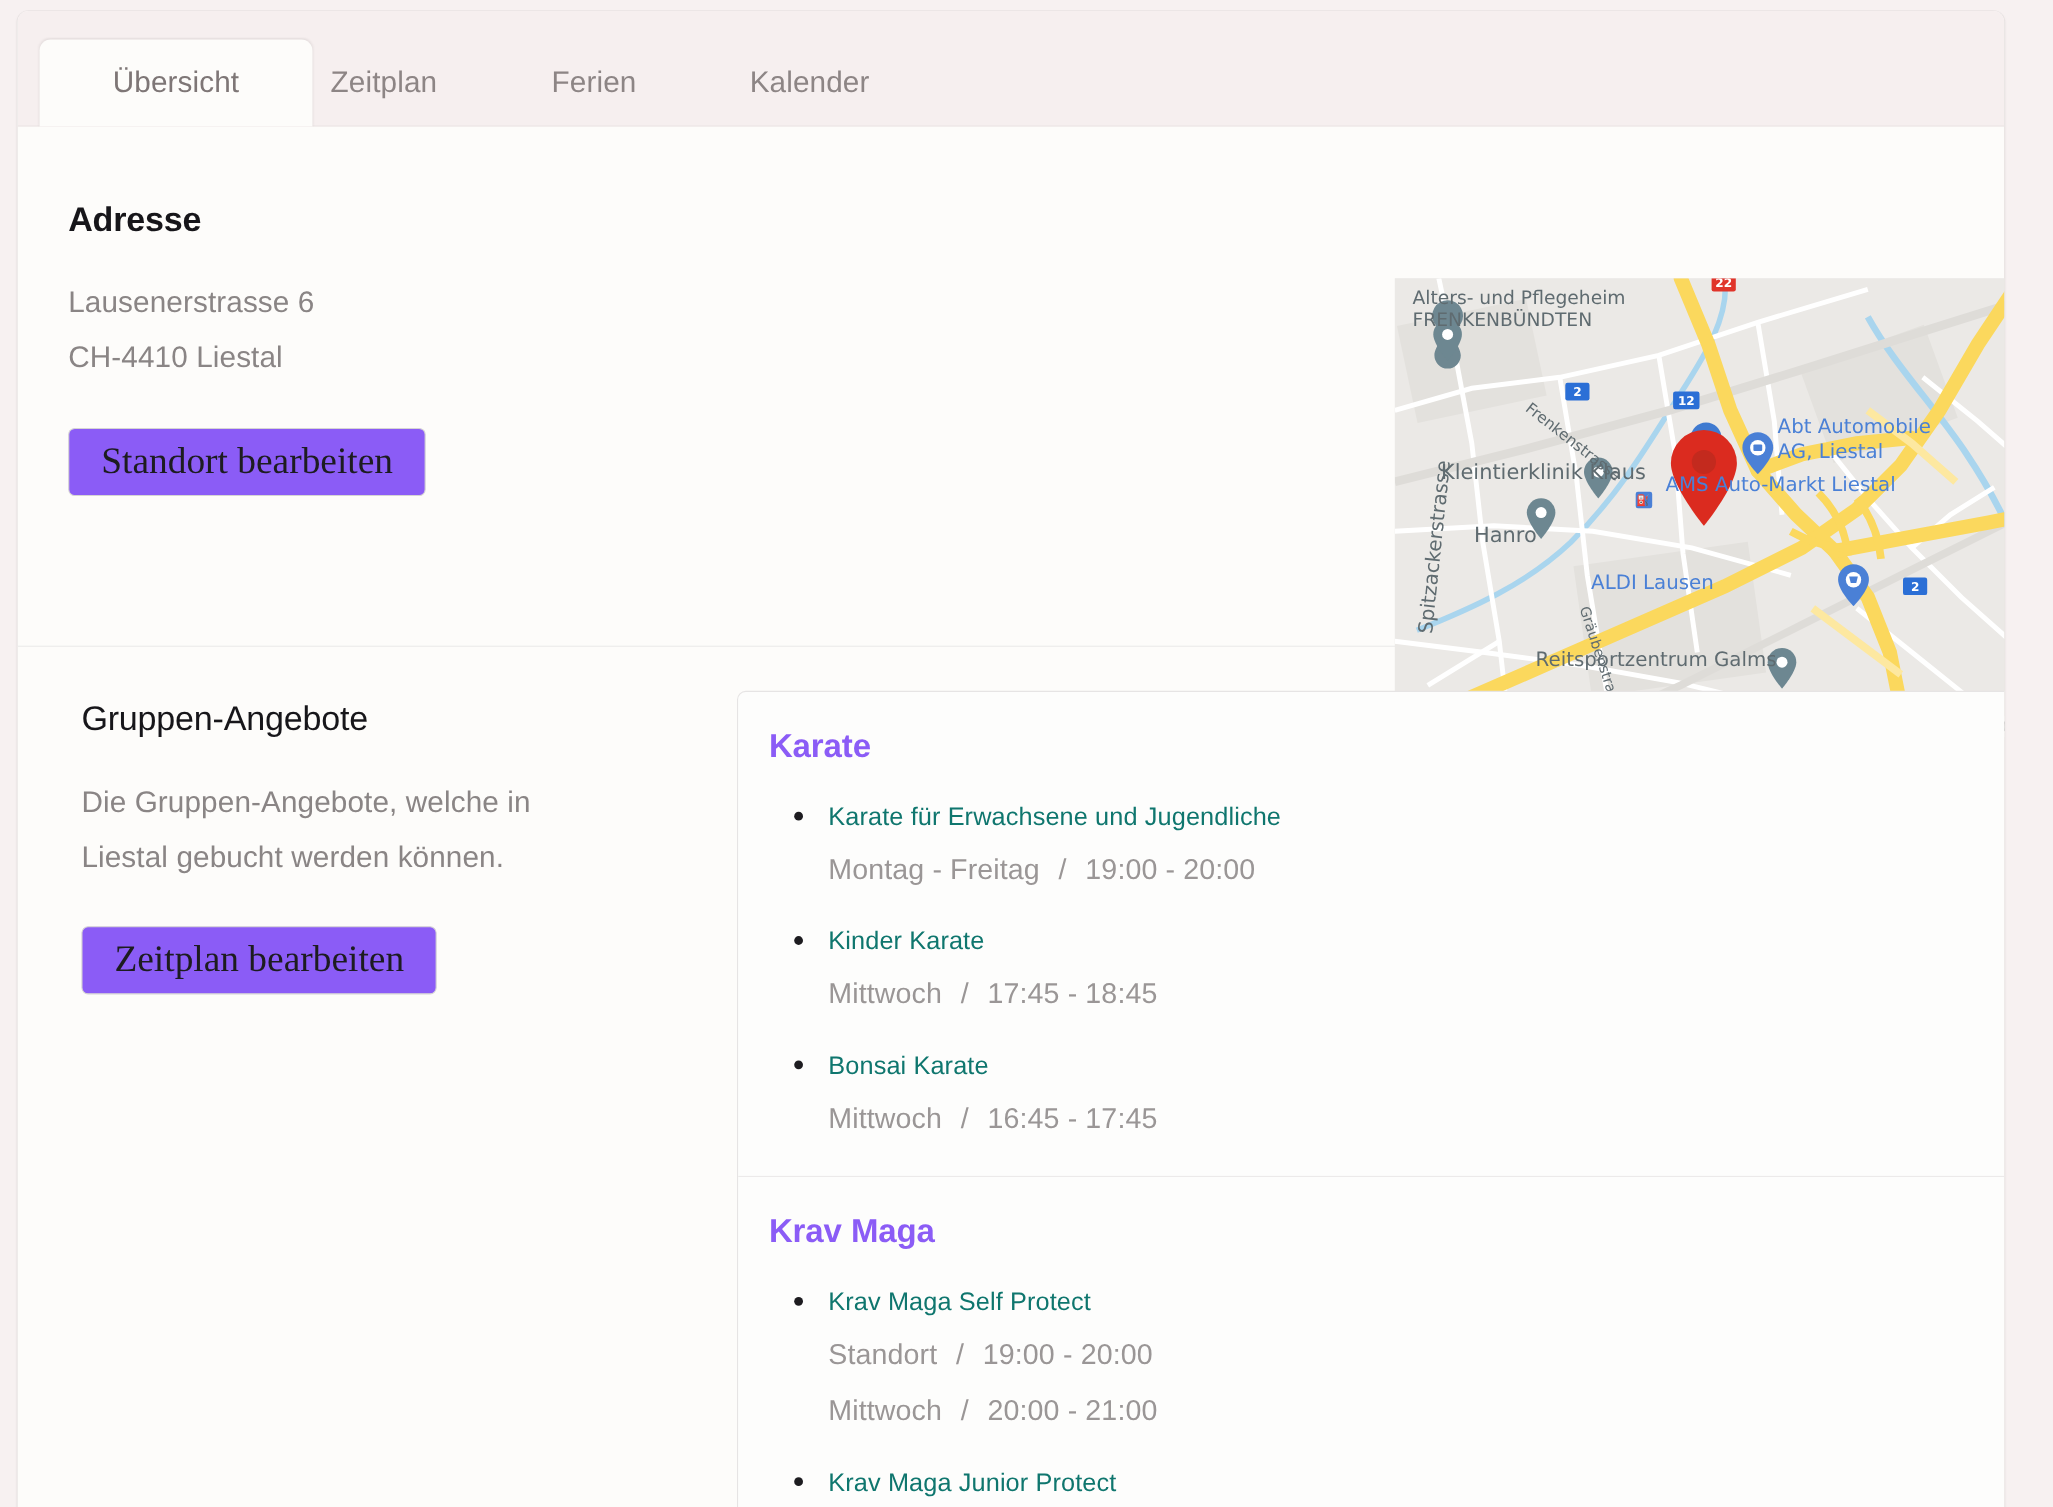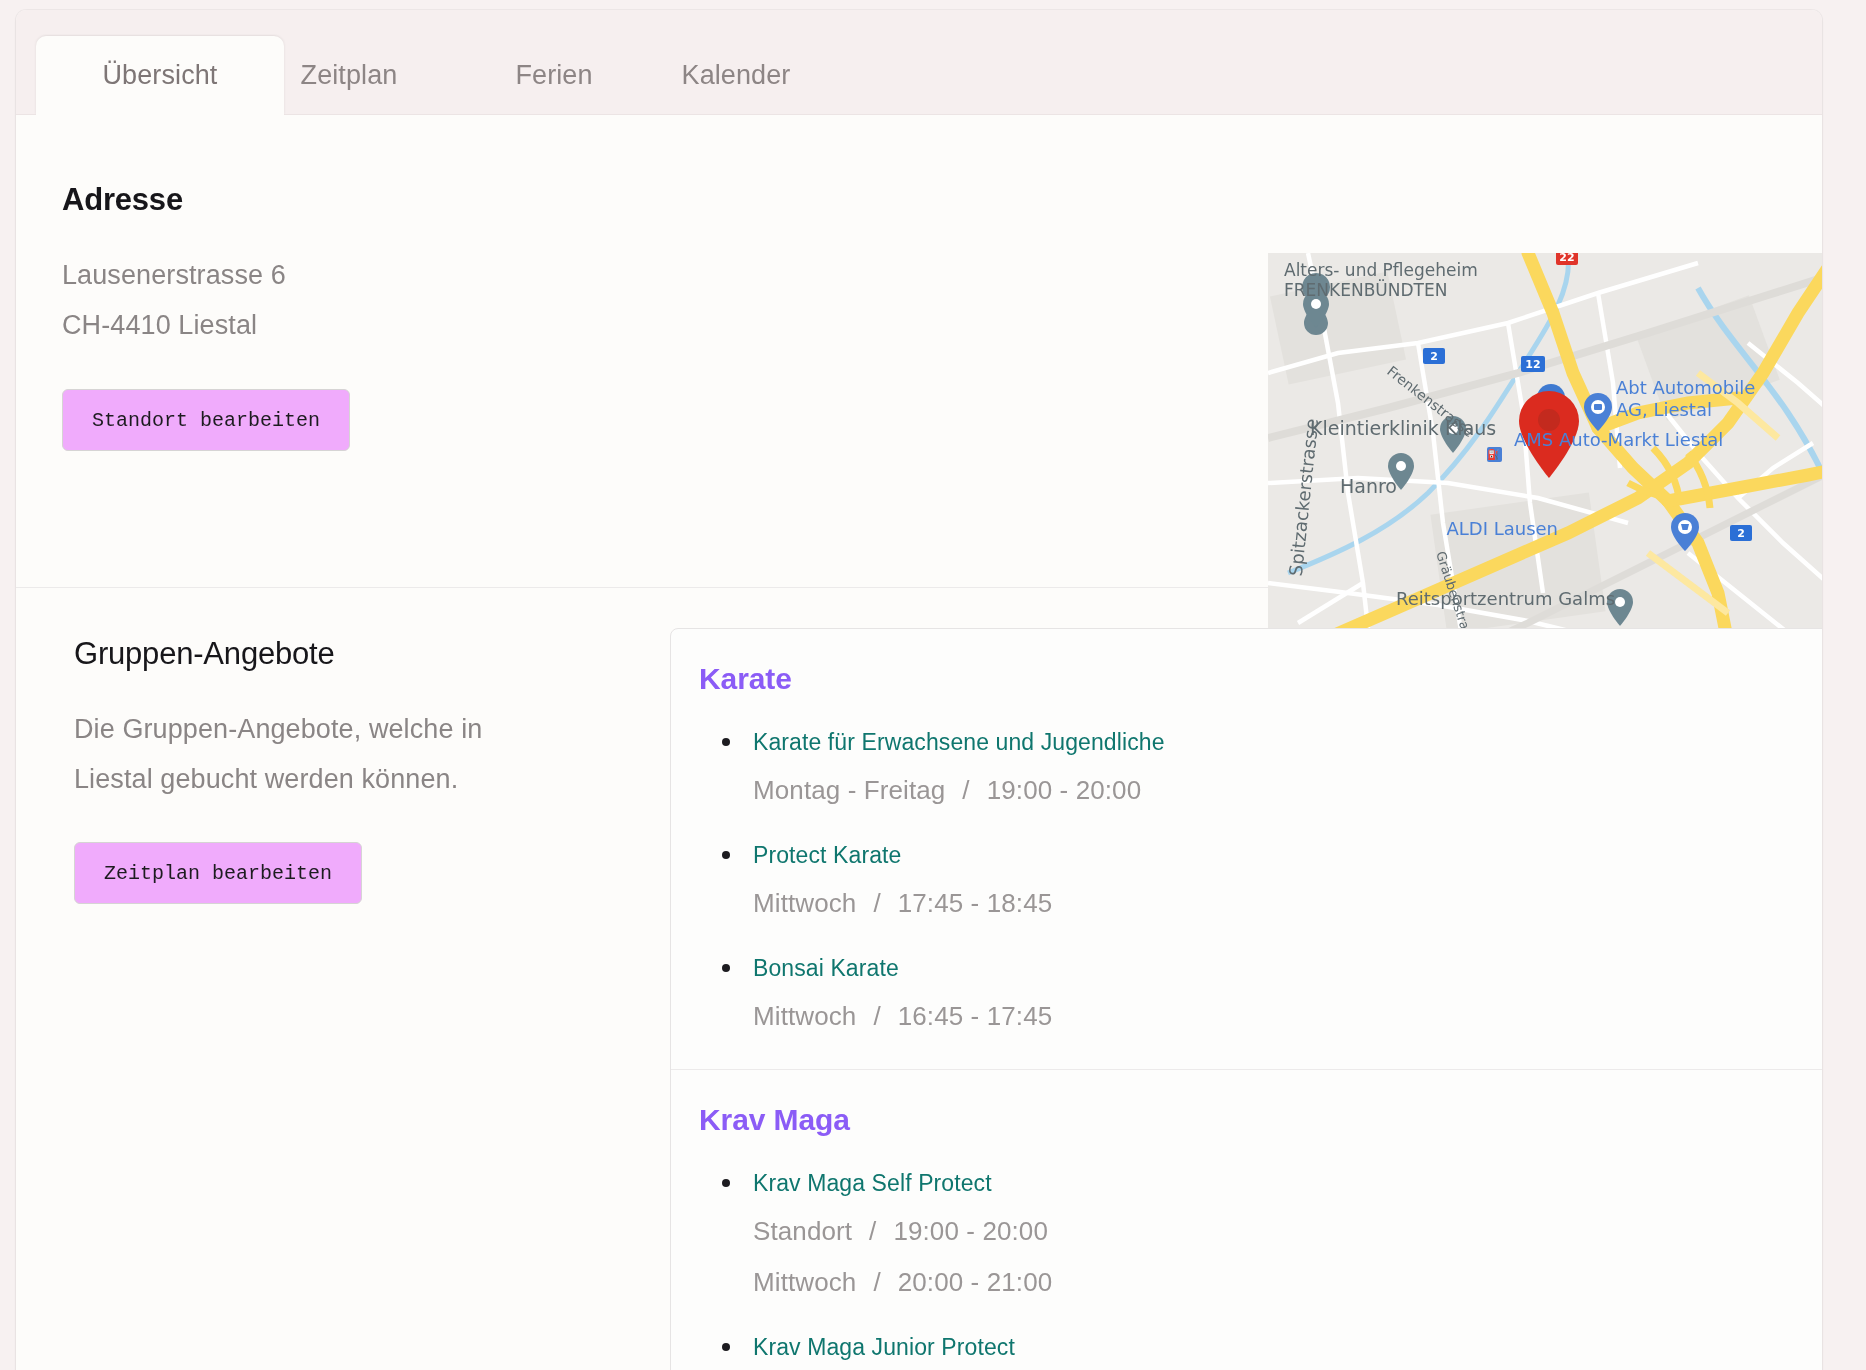--- a/index.html
+++ b/index.html
@@ -48,21 +48,21 @@
     white-space: nowrap;
   }
   .tab.active {
     background: #fdfcfa;
     border-radius: 10px 10px 0 0;
     box-shadow: -1px -1px 2px rgba(0,0,0,0.04), 1px -1px 2px rgba(0,0,0,0.04);
     color: #7e7676;
   }
   .tab-0 { left: 20px;  width: 248px; }
   .tab-1 { left: 232px; width: 202px; }
-  .tab-2 { left: 448px; width: 180px; text-align: right; }
+  .tab-2 { left: 434px; width: 180px; text-align: right; }
   .tab-3 { left: 614px; width: 212px; }
 
   
   .body-top {
     position: relative;
     height: 473px;
     border-bottom: 1px solid #eceaea;
   }
 
   .addr-block { position: absolute; left: 46px; top: 67px; }
@@ -78,27 +78,27 @@
     color: #8a8585;
     line-height: 50px;
     letter-spacing: 0.1px;
   }
   .btn {
     display: inline-flex;
     align-items: center;
     justify-content: center;
     height: 62px;
     padding: 0 29px;
-    background: #f0abfc;
+    background: #8b5cf6;
     border: 1px solid #d6d4d4;
     border-radius: 6px;
-    font-size: 20px;
+    font-size: 34px;
     color: #1d1c20;
     cursor: pointer;
-    font-family: Liberation Mono, monospace;
+    font-family: Liberation Serif, serif;
     white-space: nowrap;
   }
   .btn-standort { margin-top: 39px; }
 
   
   .map {
     position: absolute;
     left: 1252px; top: 138px;
     width: 570px; height: 420px;
     background: #eceae7;
@@ -368,21 +368,21 @@
               <span class="bullet"></span>
               <div class="offer-name">Karate für Erwachsene und Jugendliche</div>
               <div class="offer-slot">
                 <span class="slot-day">Montag - Freitag</span>
                 <span class="slot-sep">/</span>
                 <span class="slot-time">19:00 - 20:00</span>
               </div>
             </li>
             <li class="offer-item">
               <span class="bullet"></span>
-              <div class="offer-name">Protect Karate</div>
+              <div class="offer-name">Kinder Karate</div>
               <div class="offer-slot">
                 <span class="slot-day">Mittwoch</span>
                 <span class="slot-sep">/</span>
                 <span class="slot-time">17:45 - 18:45</span>
               </div>
             </li>
             <li class="offer-item">
               <span class="bullet"></span>
               <div class="offer-name">Bonsai Karate</div>
               <div class="offer-slot">

